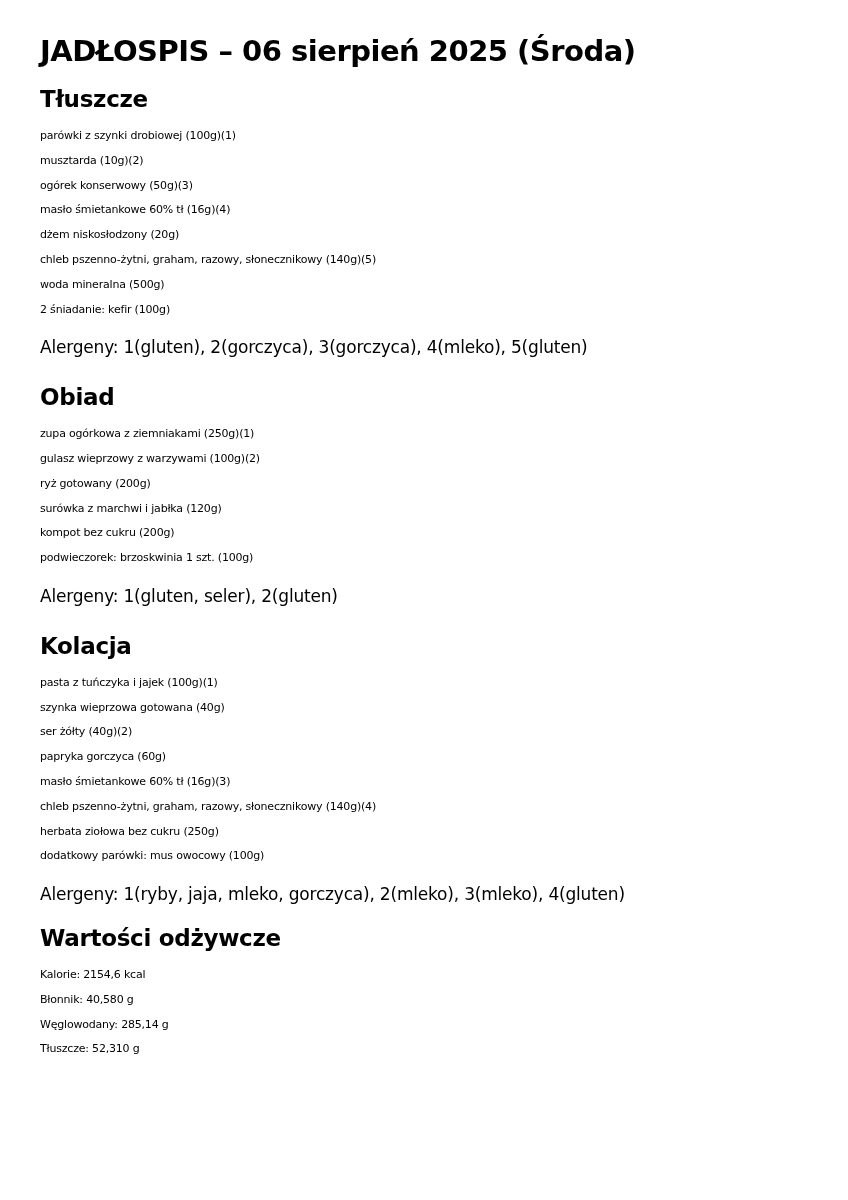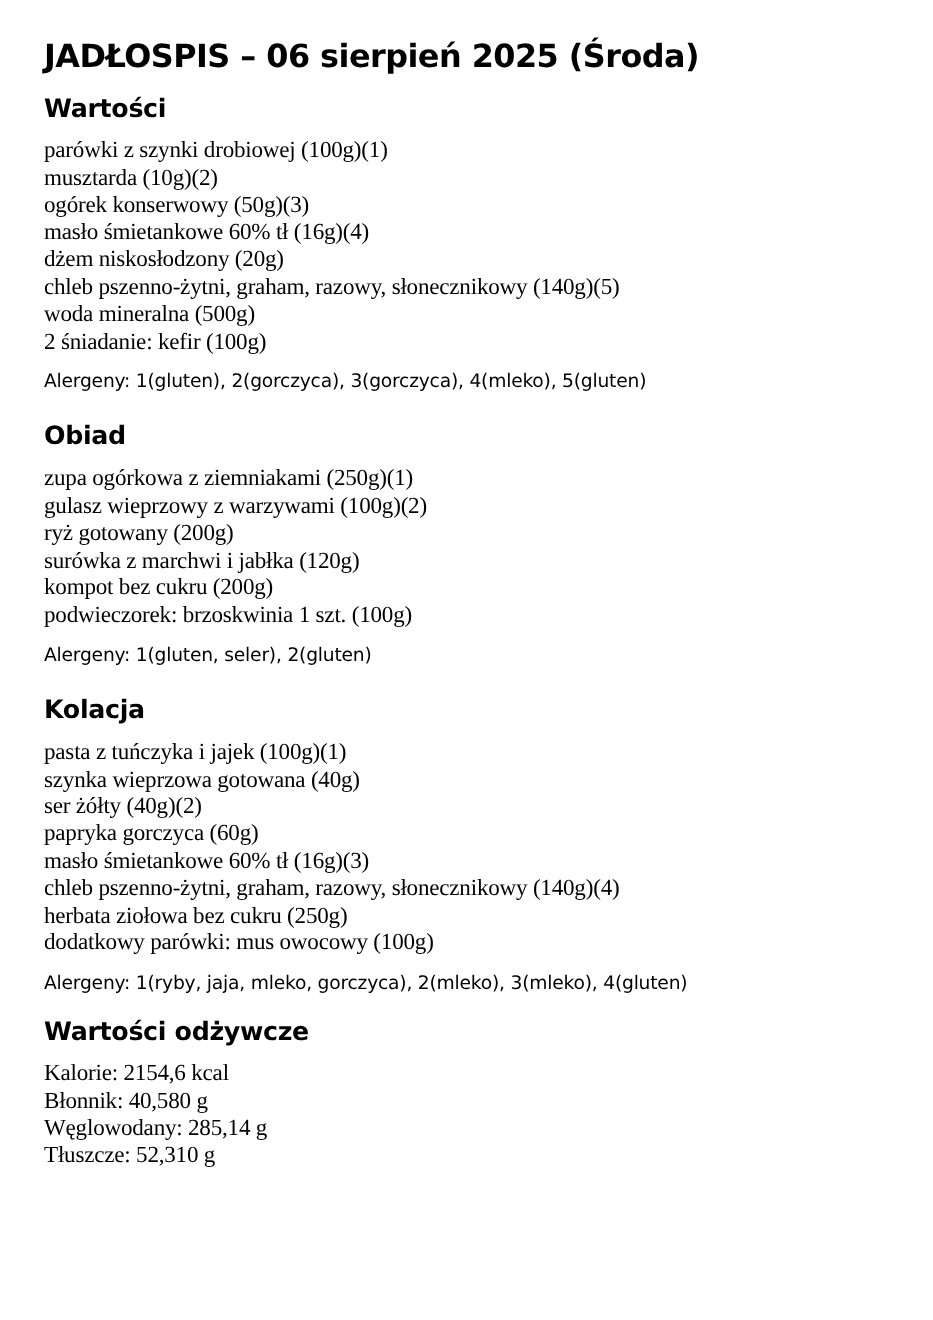--- a/index.html
+++ b/index.html
@@ -28,43 +28,42 @@
   h2 {
     font-size: 23px;
     font-weight: bold;
     letter-spacing: -0.3px;
     margin: 24px 0 12px 0;
   }
   section:first-of-type h2 {
     margin-top: 18px;
   }
   .line {
-    font-size: 21px;
+    font-size: 11px;
     line-height: 24.8px;
     letter-spacing: -0.2px;
     white-space: nowrap;
-    font-family: Liberation Serif, serif;
   }
   .allergens {
     font-size: 17px;
     line-height: 24.8px;
     letter-spacing: -0.2px;
     margin: 13px 0 0 0;
     white-space: nowrap;
   }
 </style>
 </head>
 <body>
 
 <main>
   <h1>JADŁOSPIS – 06 sierpień 2025 (Środa)</h1>
 
   <div id="sections">
   <section>
-    <h2>Wartości</h2>
+    <h2>Tłuszcze</h2>
     <div>
           <div class="line">parówki z szynki drobiowej (100g)(1)</div>
           <div class="line">musztarda (10g)(2)</div>
           <div class="line">ogórek konserwowy (50g)(3)</div>
           <div class="line">masło śmietankowe 60% tł (16g)(4)</div>
           <div class="line">dżem niskosłodzony (20g)</div>
           <div class="line">chleb pszenno-żytni, graham, razowy, słonecznikowy (140g)(5)</div>
           <div class="line">woda mineralna (500g)</div>
           <div class="line">2 śniadanie: kefir (100g)</div>
         </div>

